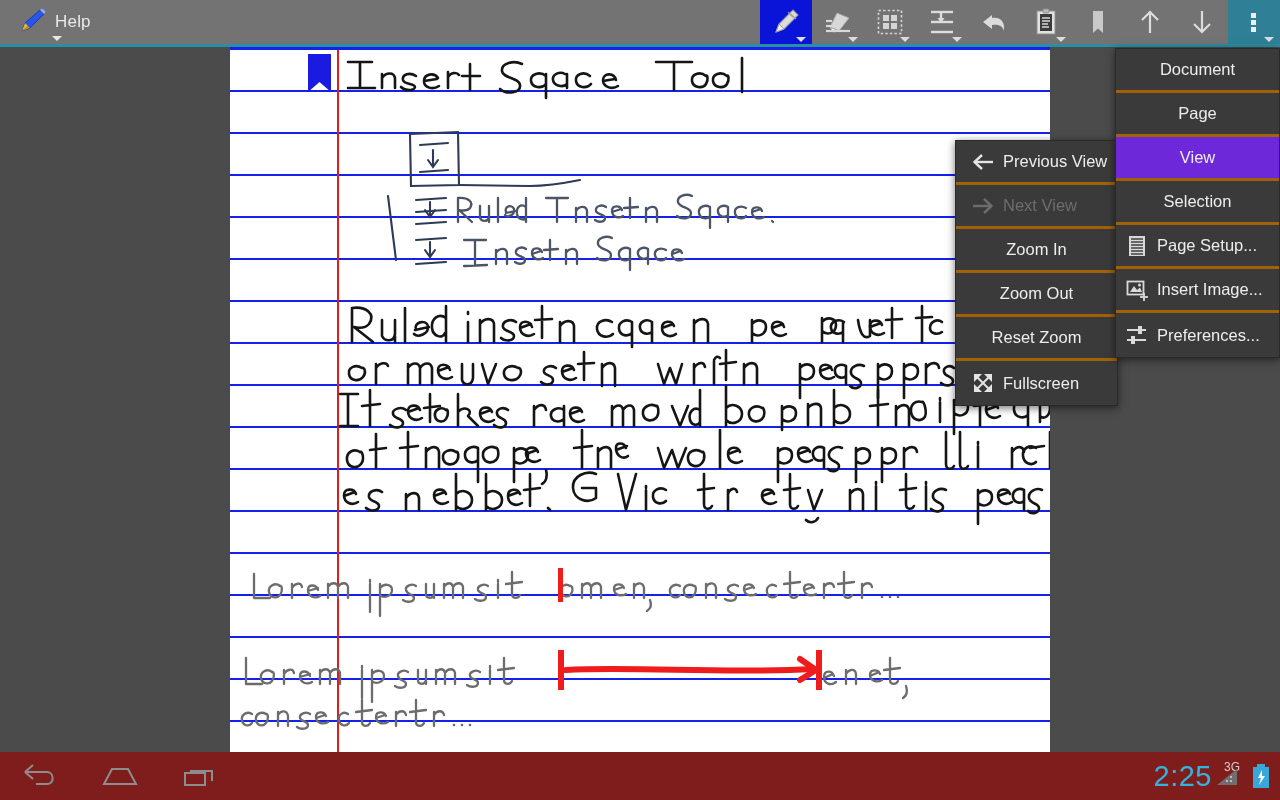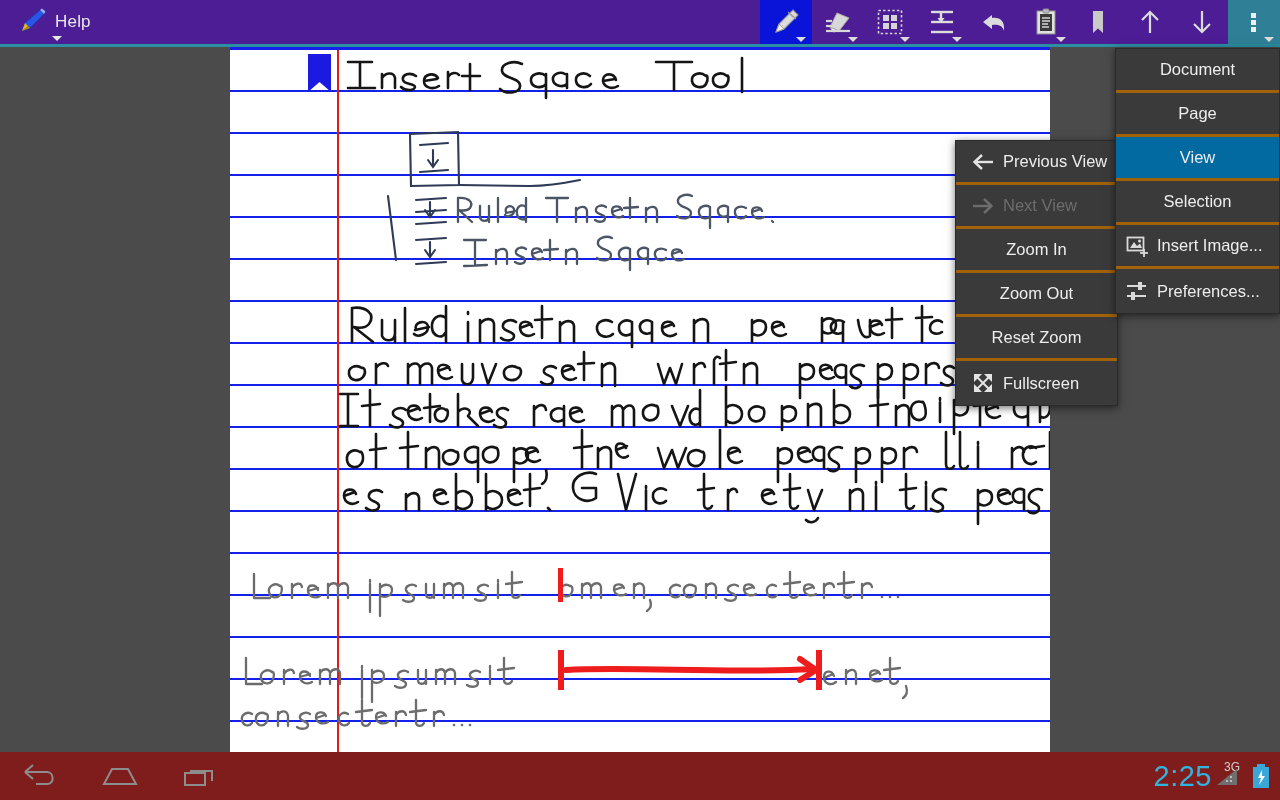--- a/index.html
+++ b/index.html
@@ -6,21 +6,21 @@
   html,body {
     width:1280px; height:800px; overflow:hidden;
     background:#000;
     font-family:"Liberation Sans", sans-serif;
   }
   #app { position:relative; width:1280px; height:800px; }
 
   
   #topbar {
     position:absolute; left:0; top:0; width:1280px; height:44px;
-    background:#4c1d95;
+    background:#737373;
   }
   #topbar-teal {
     position:absolute; left:0; top:44px; width:1280px; height:3px;
     background:#2b8fa3;
   }
   .help-group {
     position:absolute; left:8px; top:0; height:44px;
     display:flex; align-items:center; gap:7px;
     padding:0 6px;
   }
@@ -91,21 +91,21 @@
 
   .mi {
     position:relative; height:44px;
     display:flex; align-items:center;
     color:#ededed; font-size:16.5px;
     border-bottom:3px solid #a16207;
     padding:0 8px;
   }
   .mi:last-child { border-bottom:none;align-items:center; }
   .mi.center { justify-content:center; }
-  .mi.hl { background:#0369a1; }
+  .mi.hl { background:#6d28d9; }
   .mi.disabled { color:#6d6d6d; }
   .mi .mlabel { white-space:nowrap; }
   .mi .micon {
     width:26px; height:26px; margin-right:7px;
     display:flex; align-items:center; justify-content:center; flex:0 0 26px;
   }
   .mi.left-pad { padding-left:14px; }
 
   
   #page-counter {
@@ -663,20 +663,36 @@
       <span class="mlabel">Page</span>
     </div>
     <div class="mi center hl">
       <span class="mlabel">View</span>
     </div>
     <div class="mi center">
       <span class="mlabel">Selection</span>
     </div>
     <div class="mi">
       <span class="micon">
+        <svg width="22" height="24" viewBox="0 0 22 24">
+          <rect x="3" y="2" width="16" height="20" fill="#d8d8d8"></rect>
+          <g stroke="#4a4a4a" stroke-width="1.6">
+            <line x1="5" y1="5" x2="17" y2="5"></line>
+            <line x1="5" y1="8" x2="17" y2="8"></line>
+            <line x1="5" y1="11" x2="17" y2="11"></line>
+            <line x1="5" y1="14" x2="17" y2="14"></line>
+            <line x1="5" y1="17" x2="17" y2="17"></line>
+            <line x1="5" y1="20" x2="17" y2="20"></line>
+          </g>
+        </svg>
+      </span>
+      <span class="mlabel">Page Setup...</span>
+    </div>
+    <div class="mi">
+      <span class="micon">
         <svg width="24" height="24" viewBox="0 0 24 24">
           <rect x="2.5" y="3.5" width="16" height="13" fill="none" stroke="#dadada" stroke-width="1.8"></rect>
           <polygon points="5,14 9,8 12,12 15,9.5 17,14" fill="#dadada"></polygon>
           <circle cx="14.5" cy="7" r="1.5" fill="#dadada"></circle>
           <line x1="19" y1="15" x2="19" y2="23" stroke="#dadada" stroke-width="1.8"></line>
           <line x1="15" y1="19" x2="23" y2="19" stroke="#dadada" stroke-width="1.8"></line>
         </svg>
       </span>
       <span class="mlabel">Insert Image...</span>
     </div>

